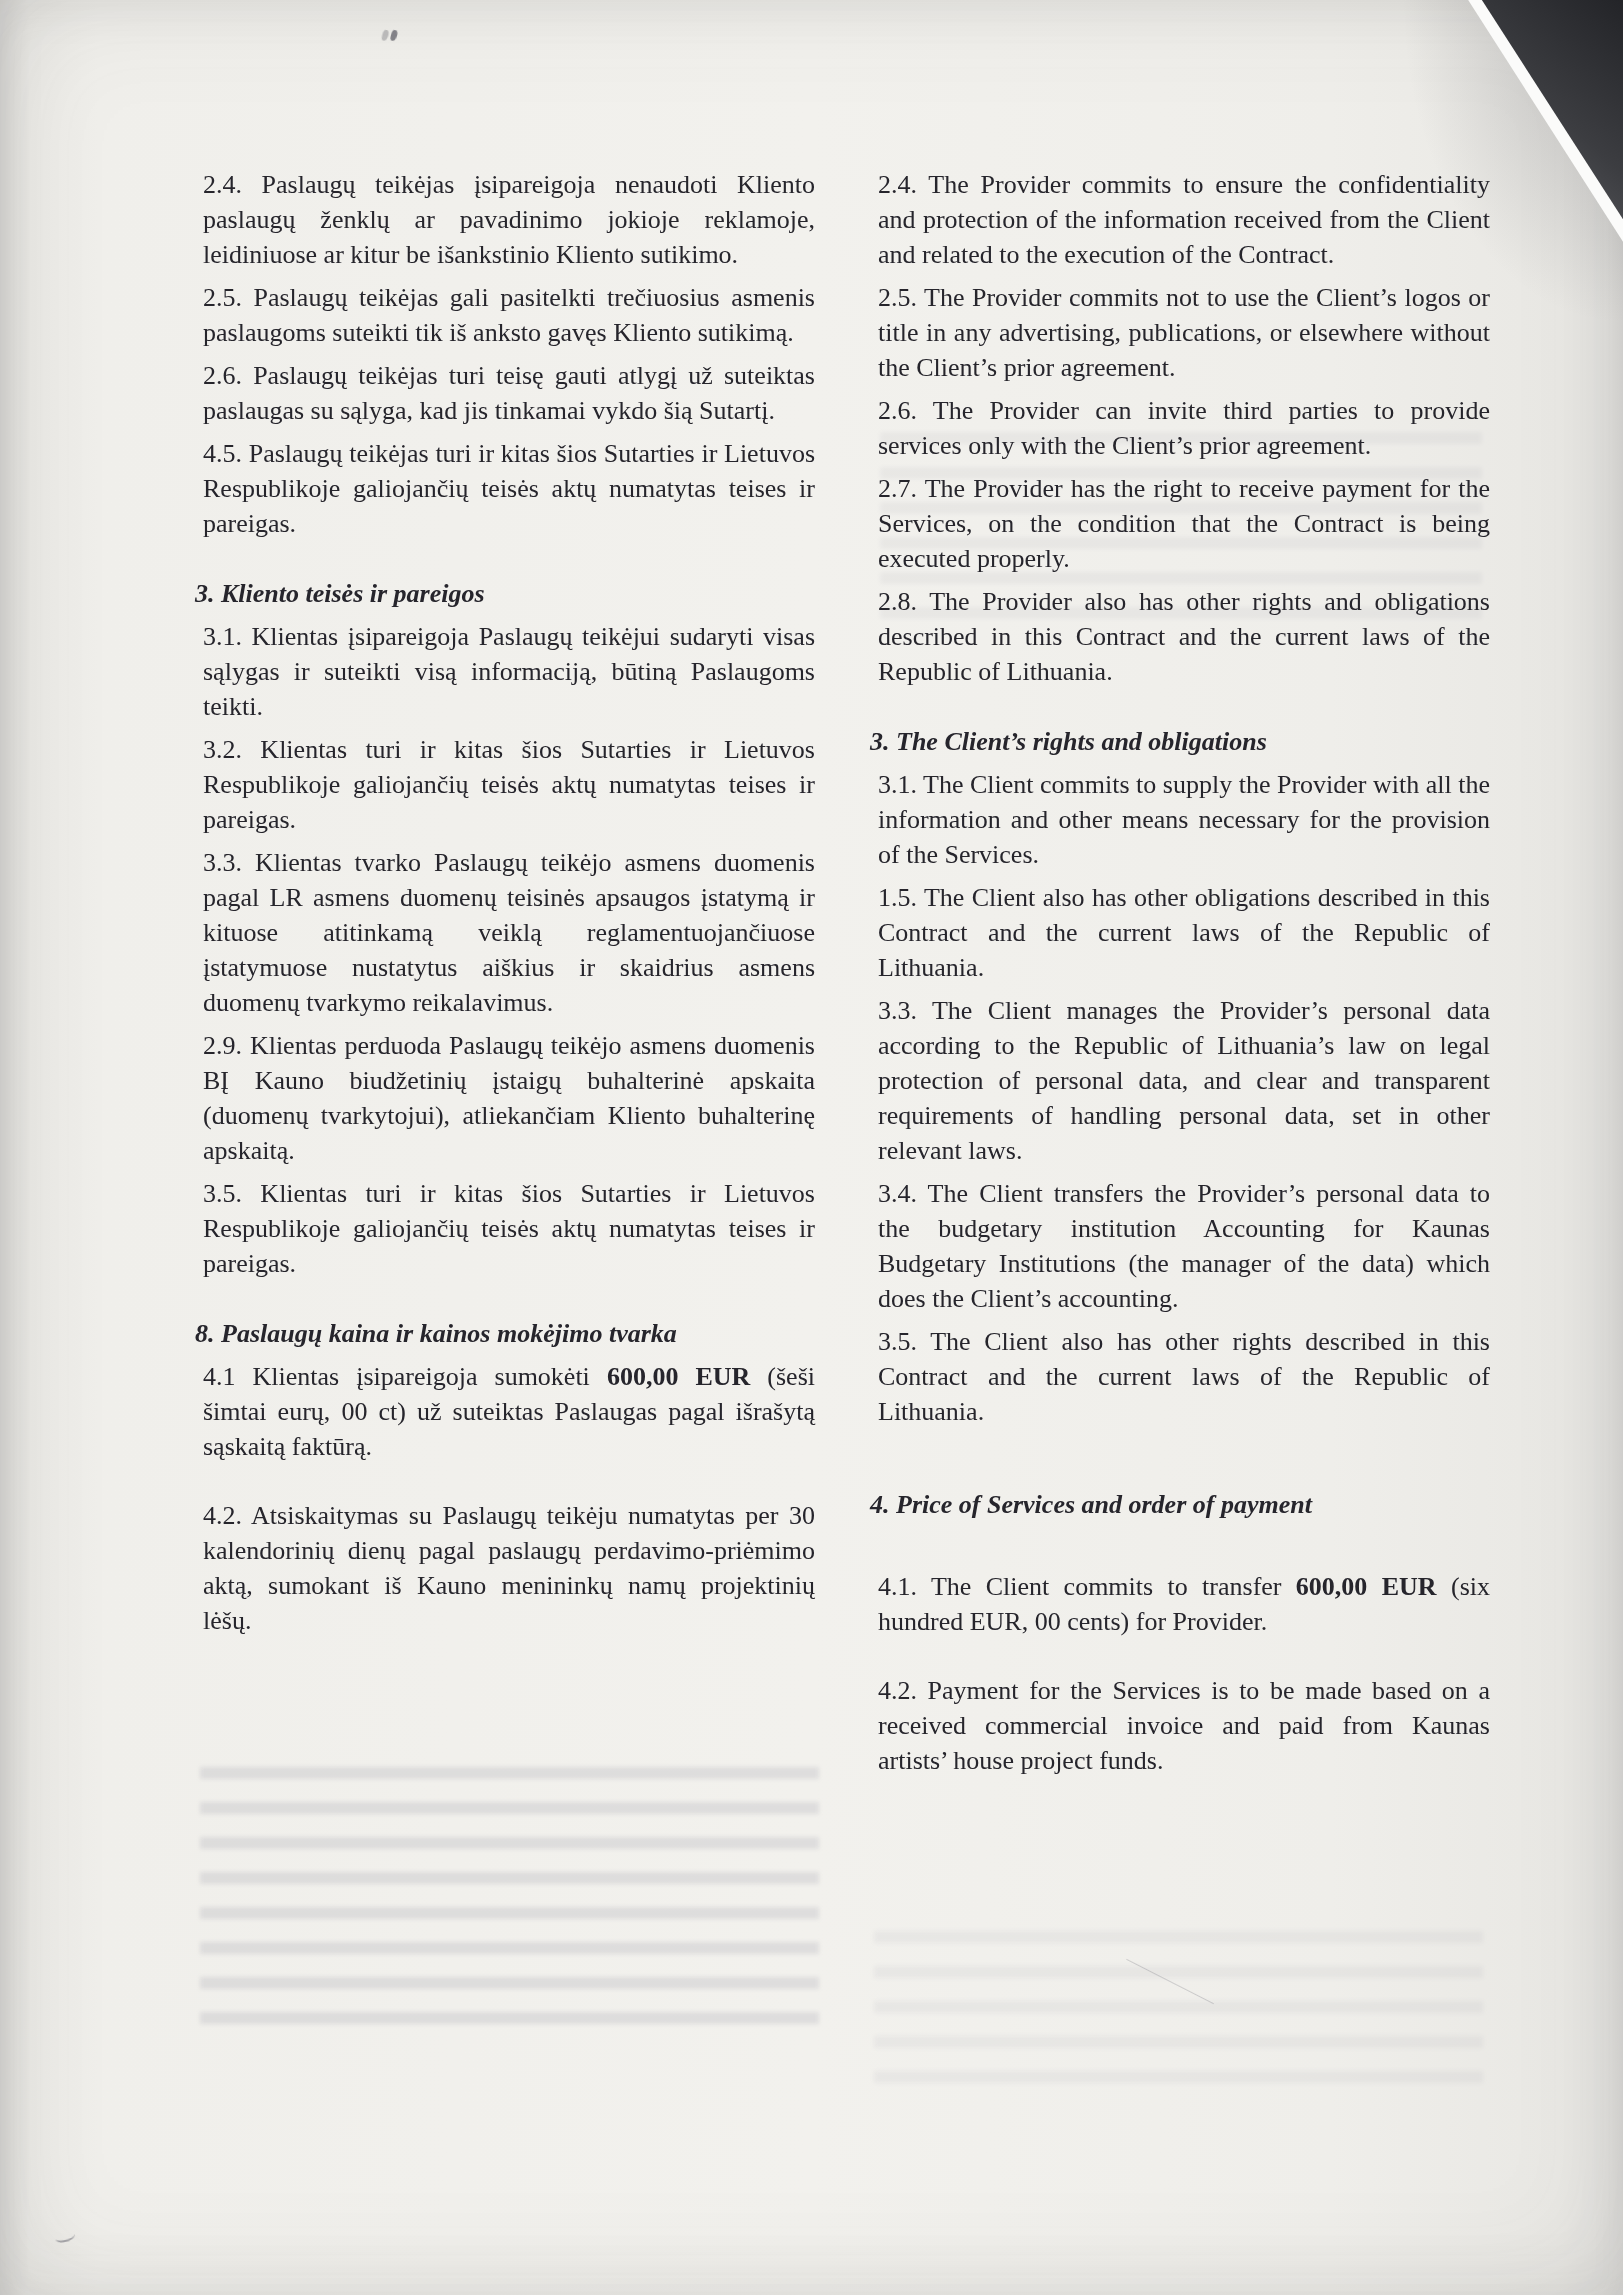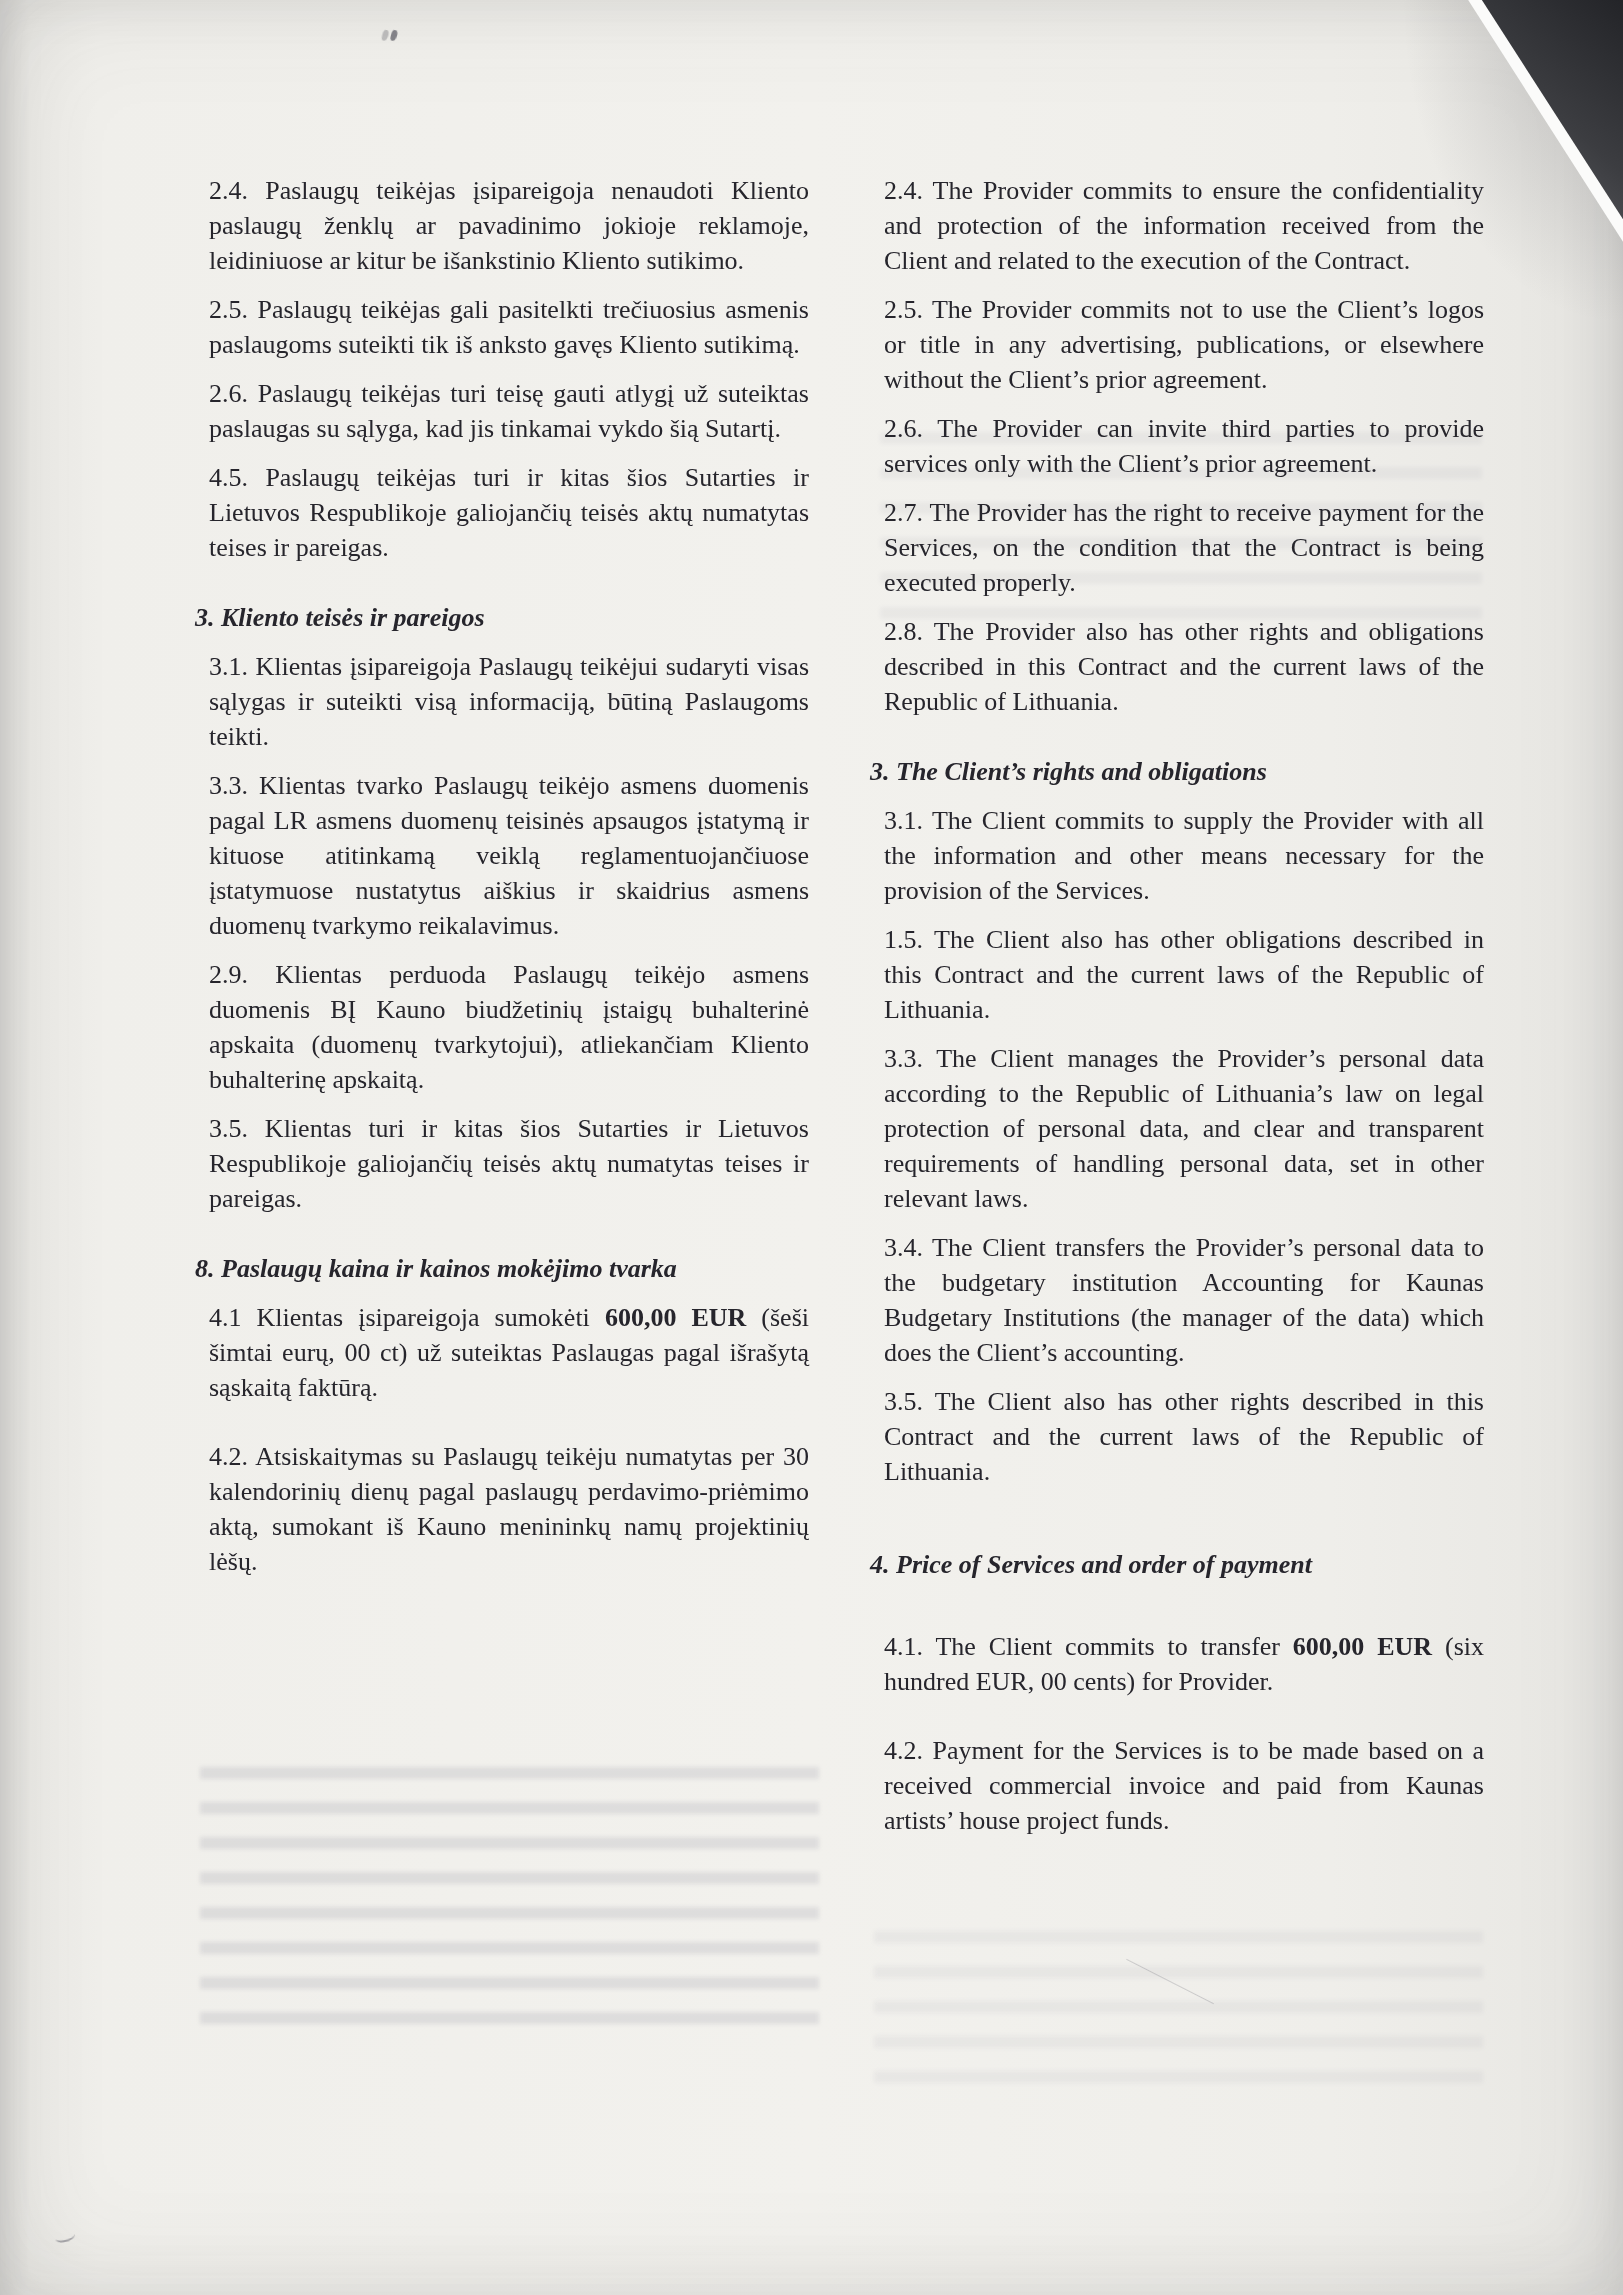--- a/index.html
+++ b/index.html
@@ -22,21 +22,21 @@
   
   .columns {
     position:absolute; left:195px; top:159px; width:1304px;
     display:flex; gap:47px;
     color:#26252c;
     font-size:26px; line-height:35px;
     text-align:justify;
     filter: blur(0.2px);
   }
   .col { width:628px; }
-  .para { margin:14px; }
+  .para { margin:8px; }
   .head { margin:0; font-size:inherit; line-height:inherit; font-weight:bold; font-style:italic; }
   .b { font-weight:bold; }
   .mt1  { margin-top:35px; }
   .mt2  { margin-top:58px; }
   .mt2a { margin-top:47px; }
   .mtp  { margin-top:34px; }
   .mb1  { margin-bottom:6.5px; }
 
   
   .bleed {
@@ -91,20 +91,21 @@
 
   <div class="columns">
 
     <section class="col">
       <p class="para">2.4. Paslaugų teikėjas įsipareigoja nenaudoti Kliento paslaugų ženklų ar pavadinimo jokioje reklamoje, leidiniuose ar kitur be išankstinio Kliento sutikimo.</p>
       <p class="para">2.5. Paslaugų teikėjas gali pasitelkti trečiuosius asmenis paslaugoms suteikti tik iš anksto gavęs Kliento sutikimą.</p>
       <p class="para">2.6. Paslaugų teikėjas turi teisę gauti atlygį už suteiktas paslaugas su sąlyga, kad jis tinkamai vykdo šią Sutartį.</p>
       <p class="para">4.5. Paslaugų teikėjas turi ir kitas šios Sutarties ir Lietuvos Respublikoje galiojančių teisės aktų numatytas teises ir pareigas.</p>
       <h3 class="head mt1">3. Kliento teisės ir pareigos</h3>
       <p class="para">3.1. Klientas įsipareigoja Paslaugų teikėjui sudaryti visas sąlygas ir suteikti visą informaciją, būtiną Paslaugoms teikti.</p>
+      <p class="para">3.2. Klientas turi ir kitas šios Sutarties ir Lietuvos Respublikoje galiojančių teisės aktų numatytas teises ir pareigas.</p>
       <p class="para">3.3. Klientas tvarko Paslaugų teikėjo asmens duomenis pagal LR asmens duomenų teisinės apsaugos įstatymą ir kituose atitinkamą veiklą reglamentuojančiuose įstatymuose nustatytus aiškius ir skaidrius asmens duomenų tvarkymo reikalavimus.</p>
       <p class="para">2.9. Klientas perduoda Paslaugų teikėjo asmens duomenis BĮ Kauno biudžetinių įstaigų buhalterinė apskaita (duomenų tvarkytojui), atliekančiam Kliento buhalterinę apskaitą.</p>
       <p class="para">3.5. Klientas turi ir kitas šios Sutarties ir Lietuvos Respublikoje galiojančių teisės aktų numatytas teises ir pareigas.</p>
       <h3 class="head mt1">8. Paslaugų kaina ir kainos mokėjimo tvarka</h3>
       <p class="para"><span>4.1 Klientas įsipareigoja sumokėti </span><span class="b">600,00 EUR</span><span> (šeši šimtai eurų, 00 ct) už suteiktas Paslaugas pagal išrašytą sąskaitą faktūrą.</span></p>
       <p class="para mtp">4.2. Atsiskaitymas su Paslaugų teikėju numatytas per 30 kalendorinių dienų pagal paslaugų perdavimo-priėmimo aktą, sumokant iš Kauno menininkų namų projektinių lėšų.</p>
     </section>
 
     <section class="col">
       <p class="para">2.4. The Provider commits to ensure the confidentiality and protection of the information received from the Client and related to the execution of the Contract.</p>

